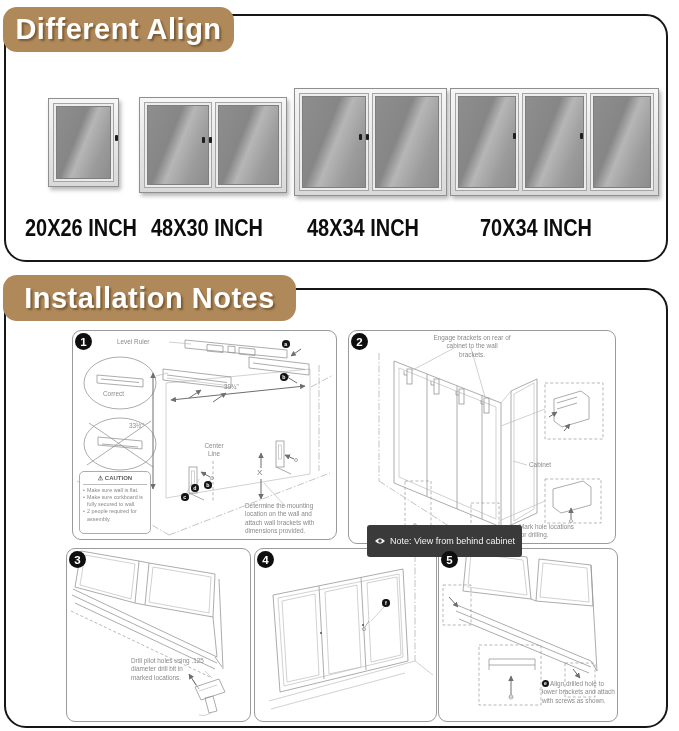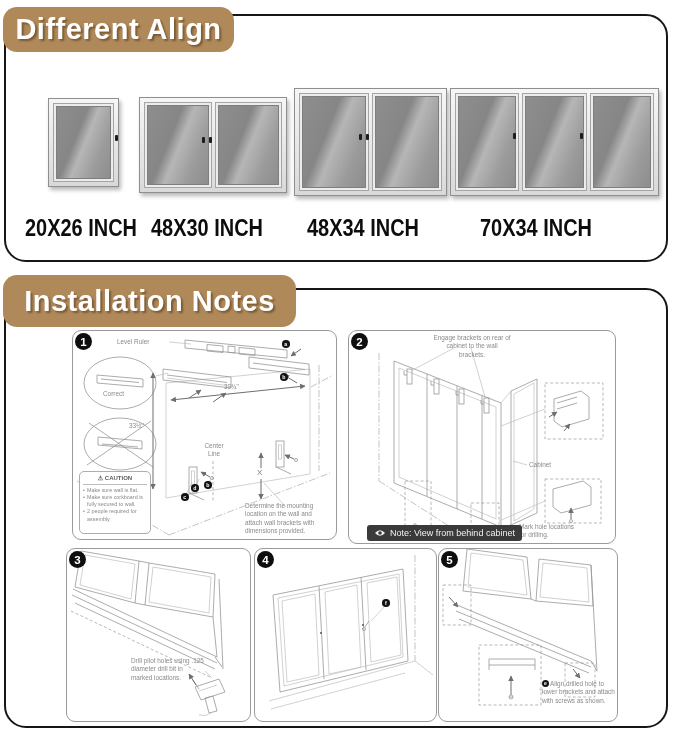--- a/index.html
+++ b/index.html
@@ -9,21 +9,21 @@
   }
   .frame-box{position:absolute;border:2.5px solid #161616;border-radius:22px;background:#fff;}
   #box-size{left:4px;top:14px;width:660px;height:244px;}
   #box-install{left:4px;top:288px;width:660px;height:436px;}
   .badge{
     position:absolute;background:#b0895a;border-radius:14px;color:#fff;
     font-weight:800;display:flex;align-items:center;justify-content:center;
     text-shadow:2px 2px 2px rgba(70,45,15,.5);z-index:5;letter-spacing:.5px;
   }
   #badge-size{left:3px;top:7px;width:231px;height:45px;font-size:29px;}
-  #badge-install{left:3px;top:275px;width:293px;height:52px;font-size:29px;}
+  #badge-install{left:3px;top:275px;width:293px;height:46px;font-size:29px;}
 
   
   .board{
     position:absolute;background:linear-gradient(180deg,#f6f6f6,#d9d9d9);
     border:1px solid #8f8f8f;display:flex;padding:4px;gap:3px;
     box-shadow:1.5px 2.5px 4px rgba(0,0,0,.28);
   }
   .door{flex:1;position:relative;border:1px solid #a5a5a5;background:#ececec;}
   .cork{
     position:absolute;inset:2px;border:1px solid #7e7e7e;
@@ -69,21 +69,21 @@
   }
   .caution-title{
     text-align:center;font-size:6px;font-weight:700;color:#5c5c5c;
     border-bottom:1px solid #bdbdbd;padding-bottom:1.5px;margin-bottom:2px;
   }
   .ci{padding-left:4px;position:relative;}
   .ci::before{content:"•";position:absolute;left:0;top:0;}
   .xlab{font-size:8px;color:#7e7e7e;background:#fff;padding:0 1px;z-index:2;}
   .notebadge{
     position:absolute;left:18px;top:194px;height:16px;background:#3a3a3a;color:#f2f2f2;
-    border-radius:3px;display:flex;align-items:center;gap:4px;padding:0 7px;
+    border-radius:3px;display:flex;align-items:center;gap:4px;padding:8px 7px;
     font-size:9px;white-space:nowrap;z-index:3;
   }
 </style>
 </head>
 <body>
 
 <div class="frame-box" id="box-size"></div>
 <div class="badge" id="badge-size">Different Align</div>
 
 <div class="board" id="board1" style="left:48px;top:98px;width:61px;height:79px;">

